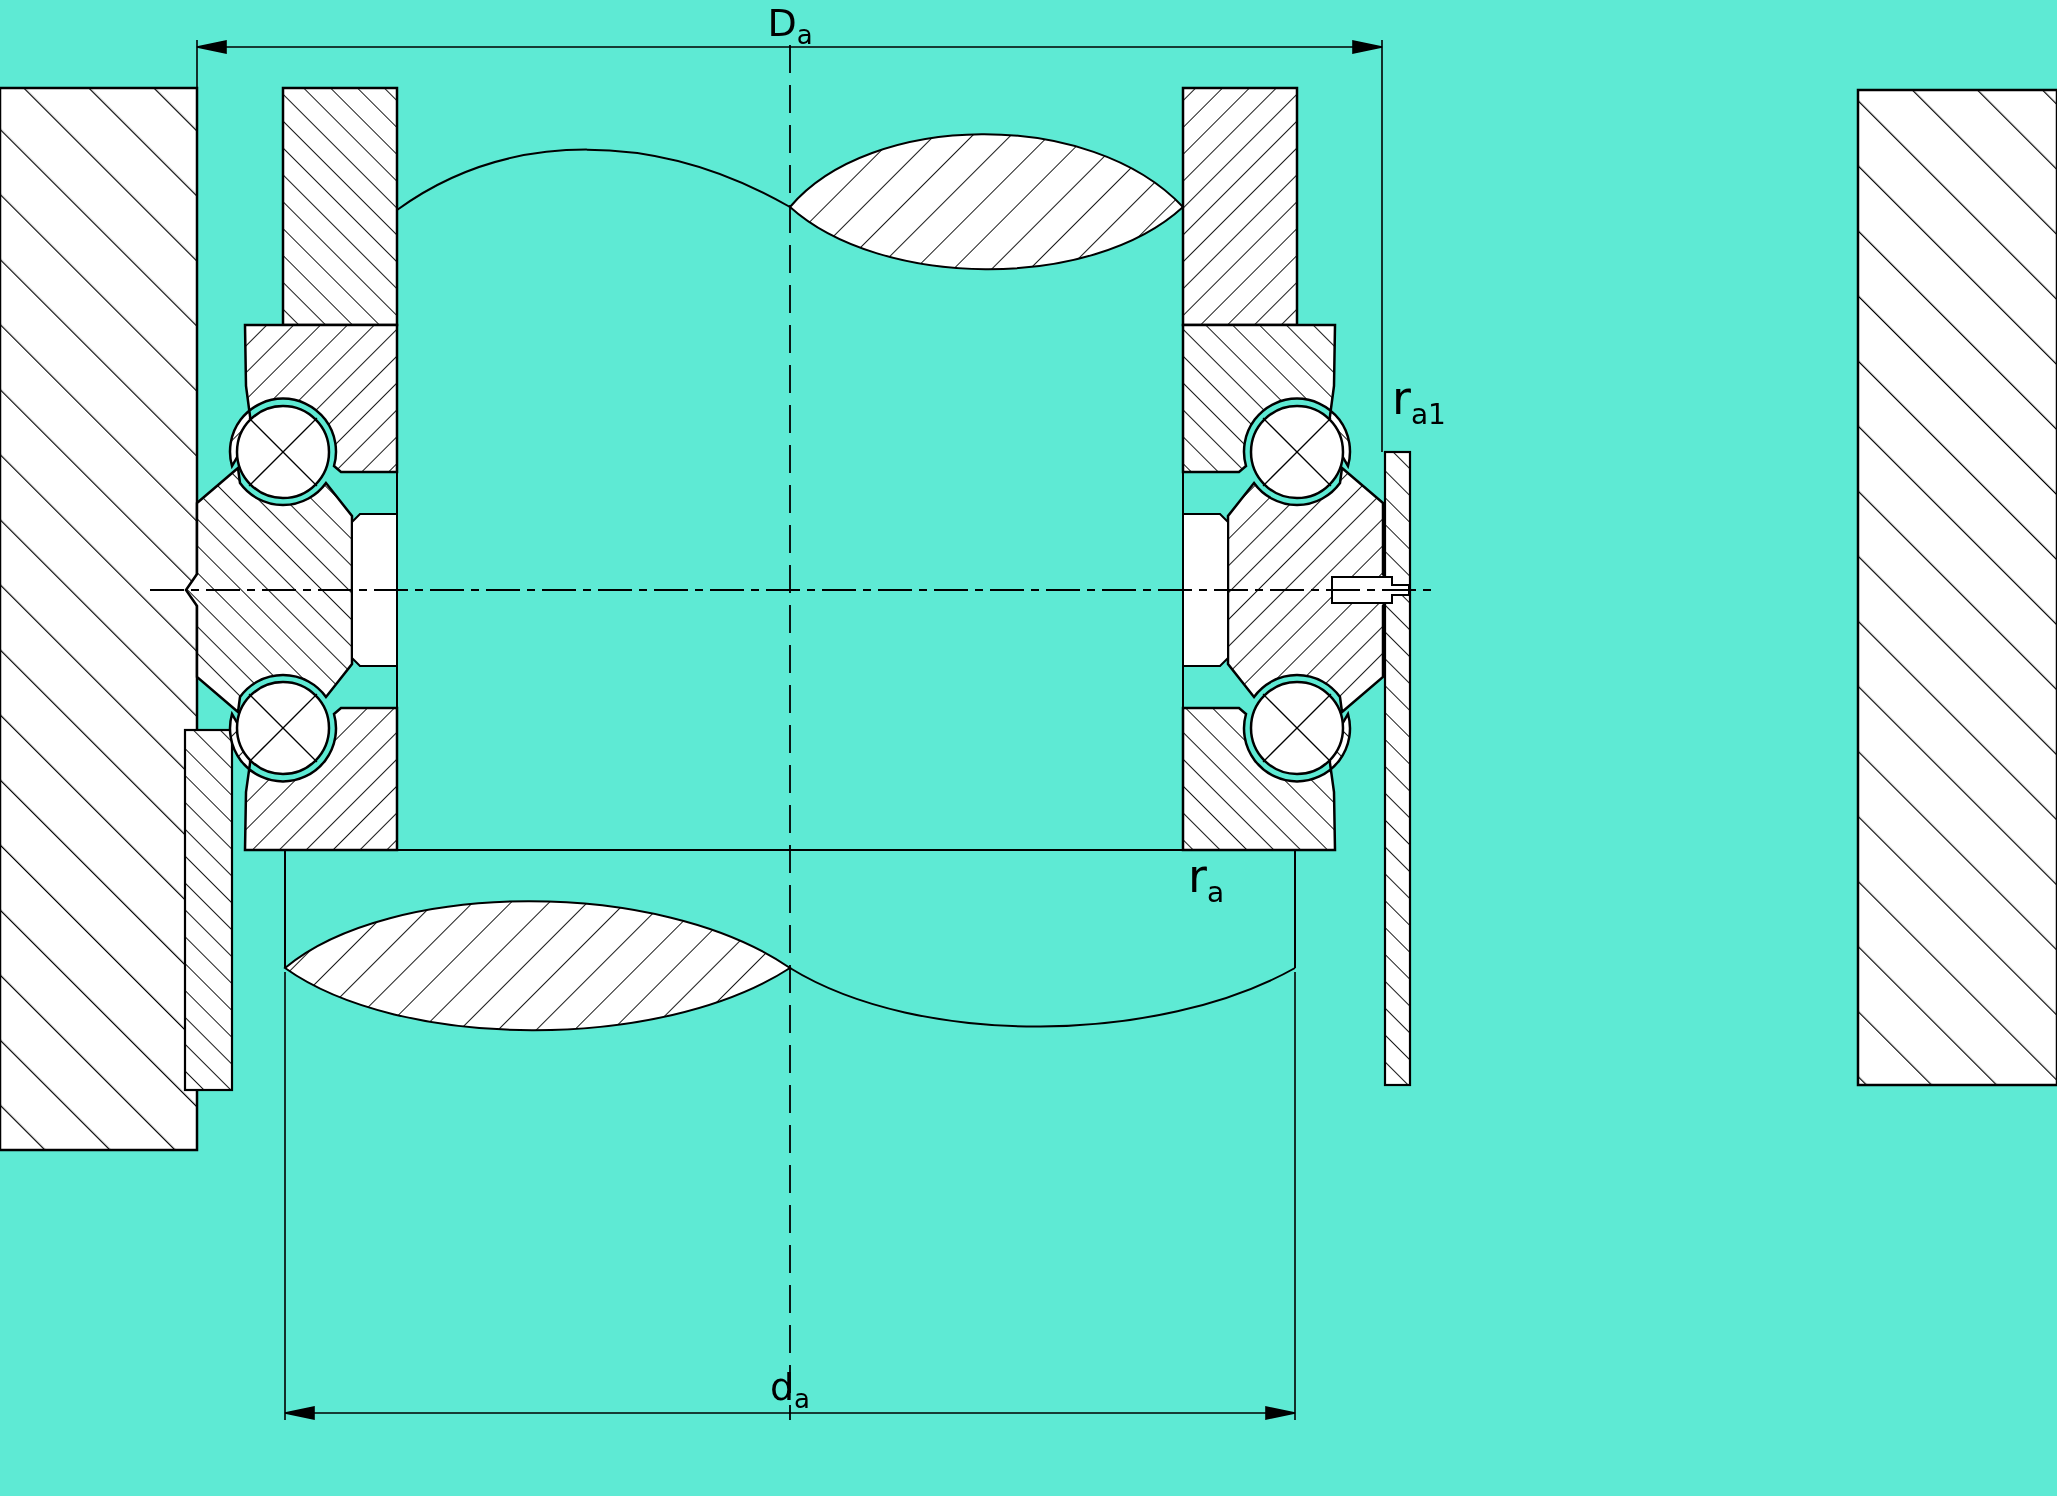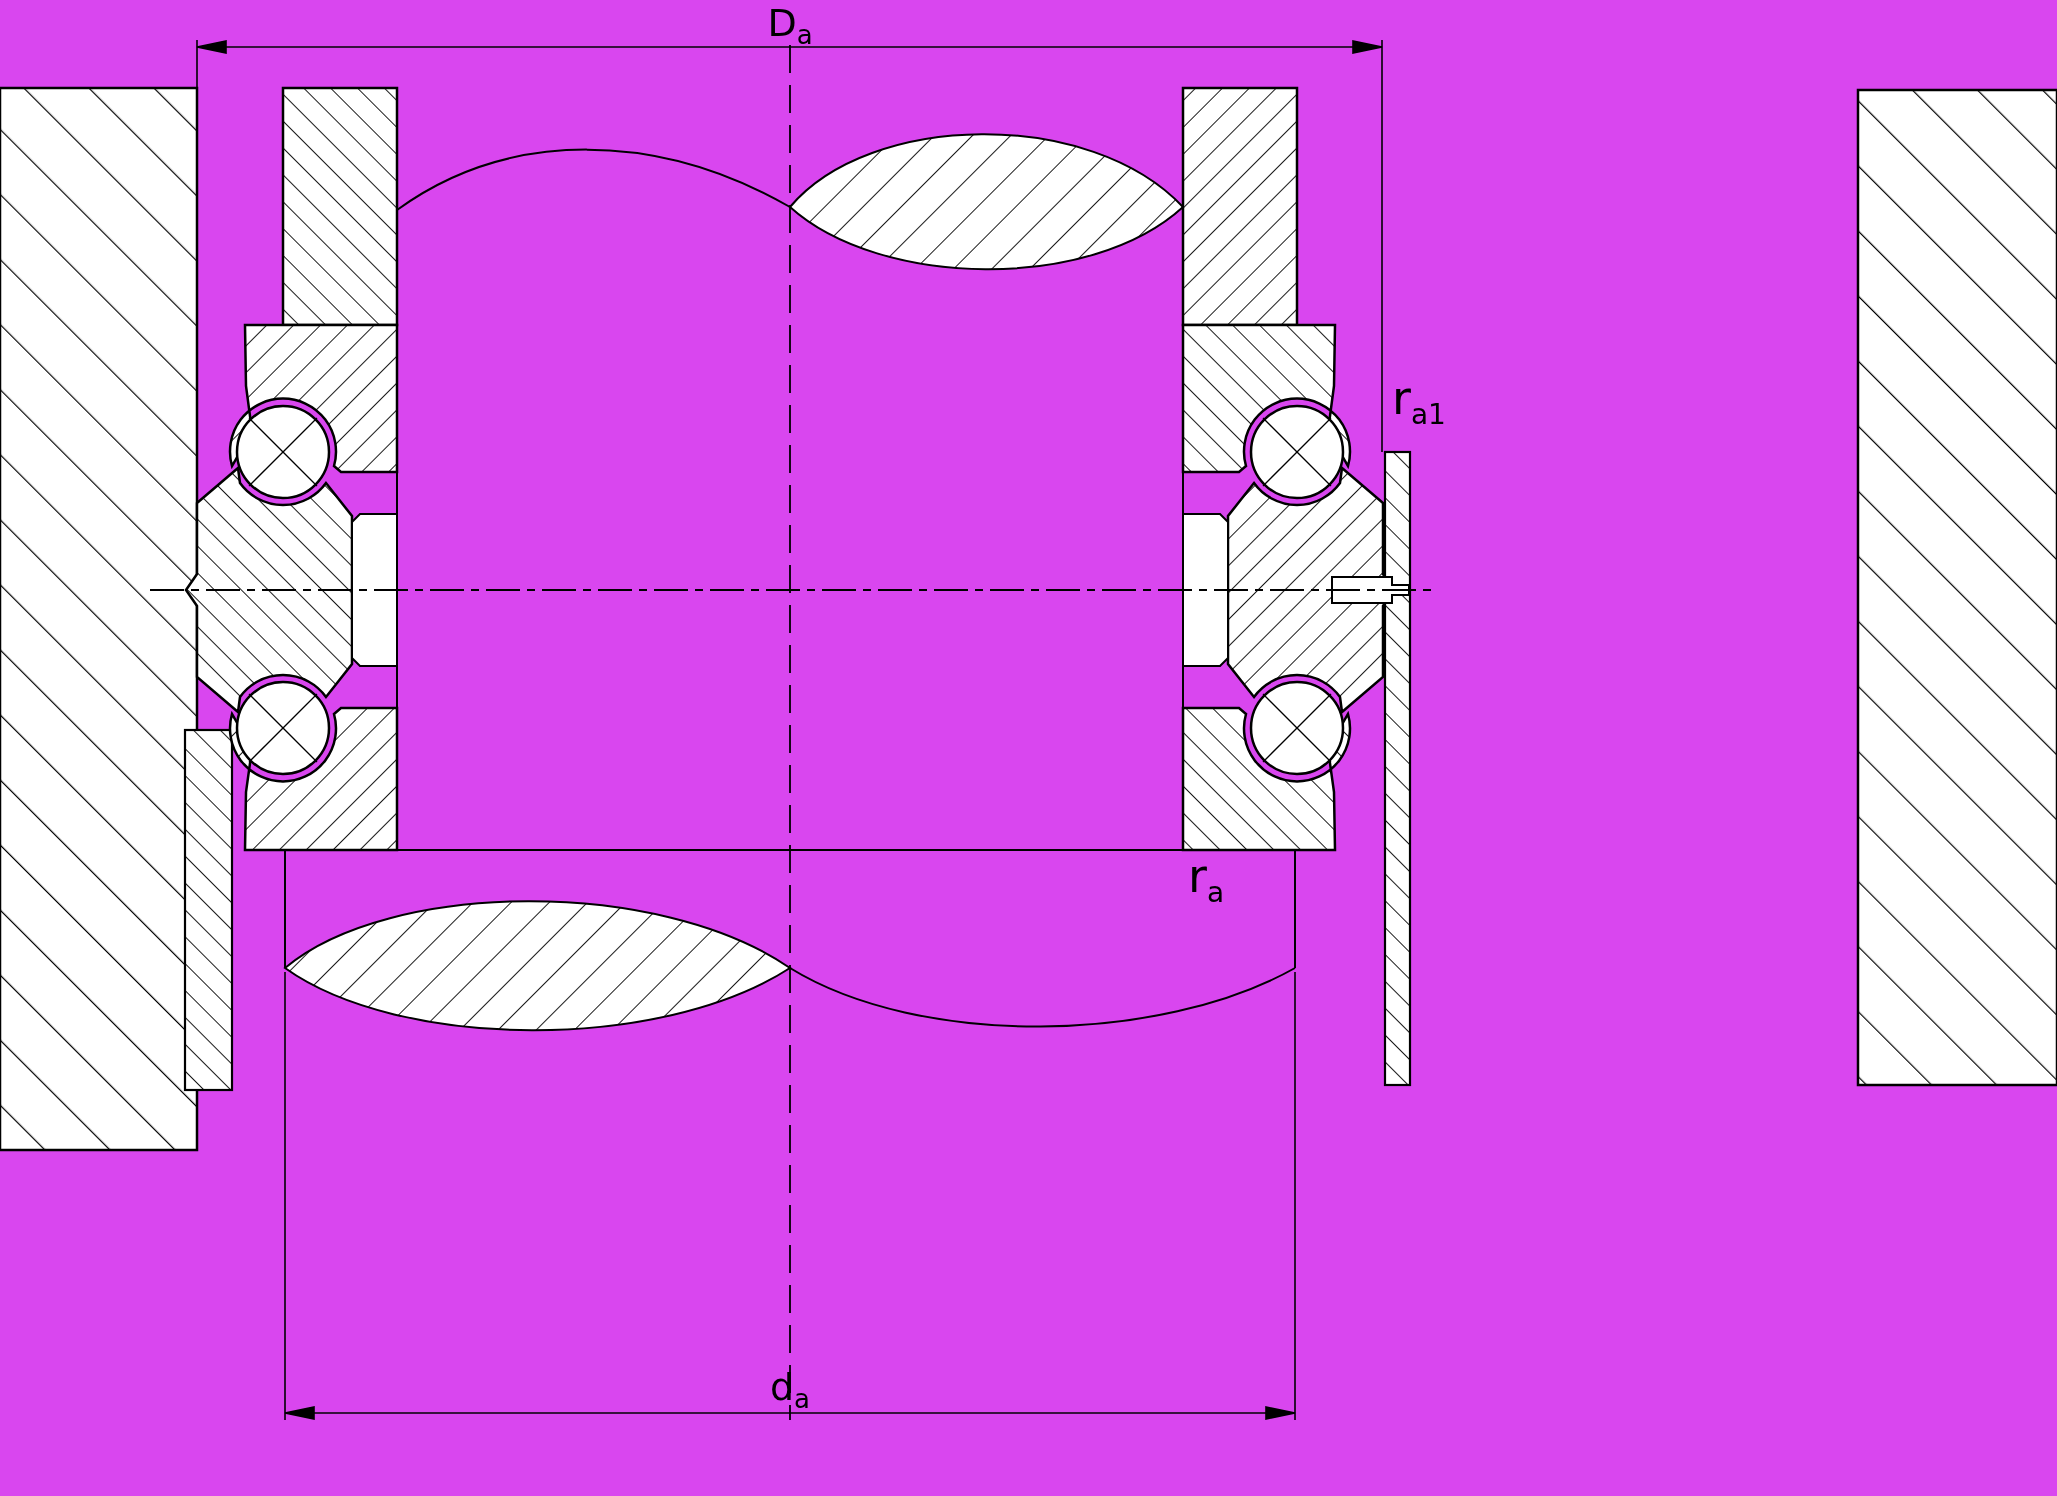--- a/index.html
+++ b/index.html
@@ -1,16 +1,16 @@
 <!DOCTYPE html>
 <html><head>
 <meta charset="utf-8">
 <style>
   html,body{margin:0;padding:0;background:#ffffff;}
-  .wrap{position:relative;width:2057px;height:1496px;background:#d946ef;overflow:hidden;}
+  .wrap{position:relative;width:2057px;height:1496px;background:#5eead4;overflow:hidden;}
   svg{display:block;}
   text{fill:#000;stroke:none;}
   .t38{font-family:"DejaVu Sans",sans-serif;font-size:38px;}
   .t26{font-size:26px;}
   .t46{font-family:"DejaVu Sans",sans-serif;font-size:46px;}
   .t28{font-size:28px;}
 </style>
 </head>
 <body>
 

